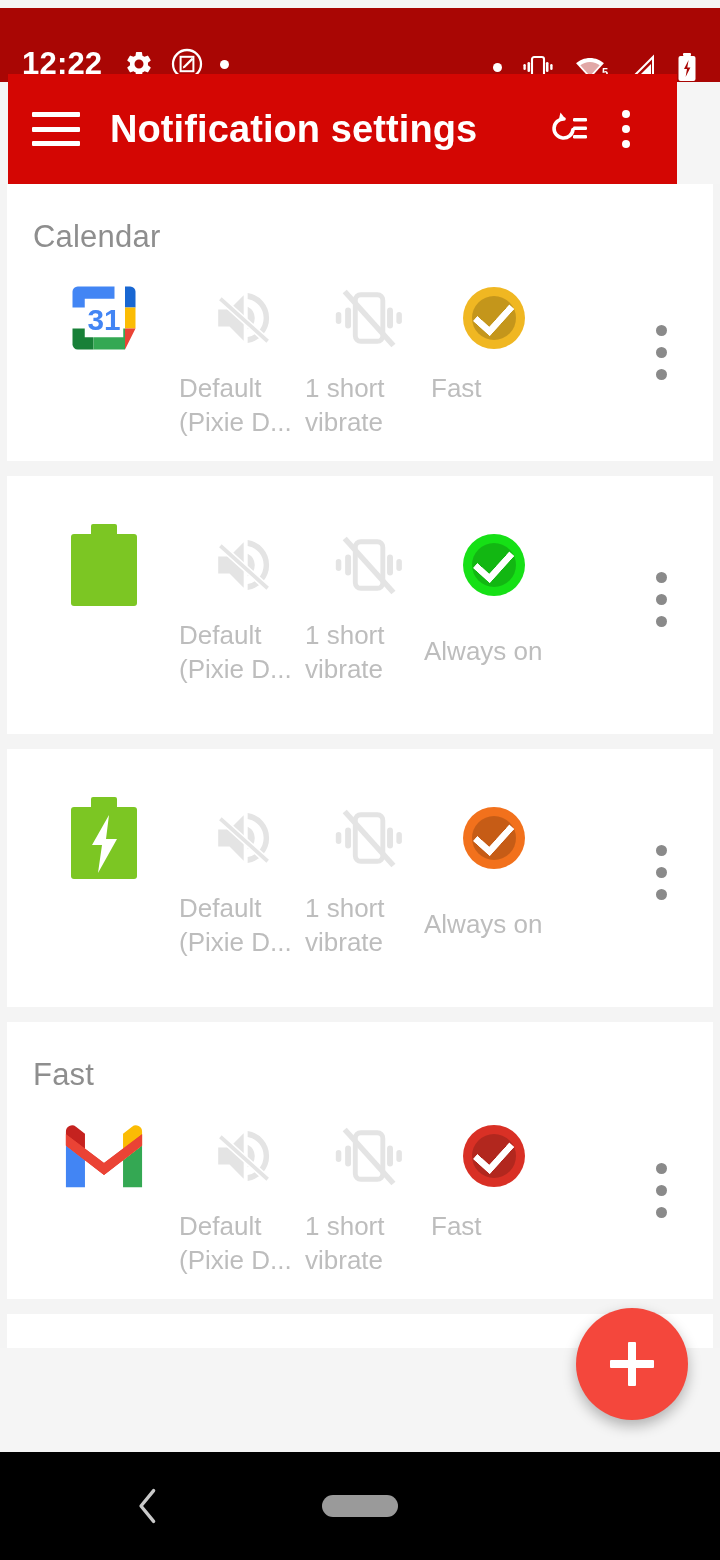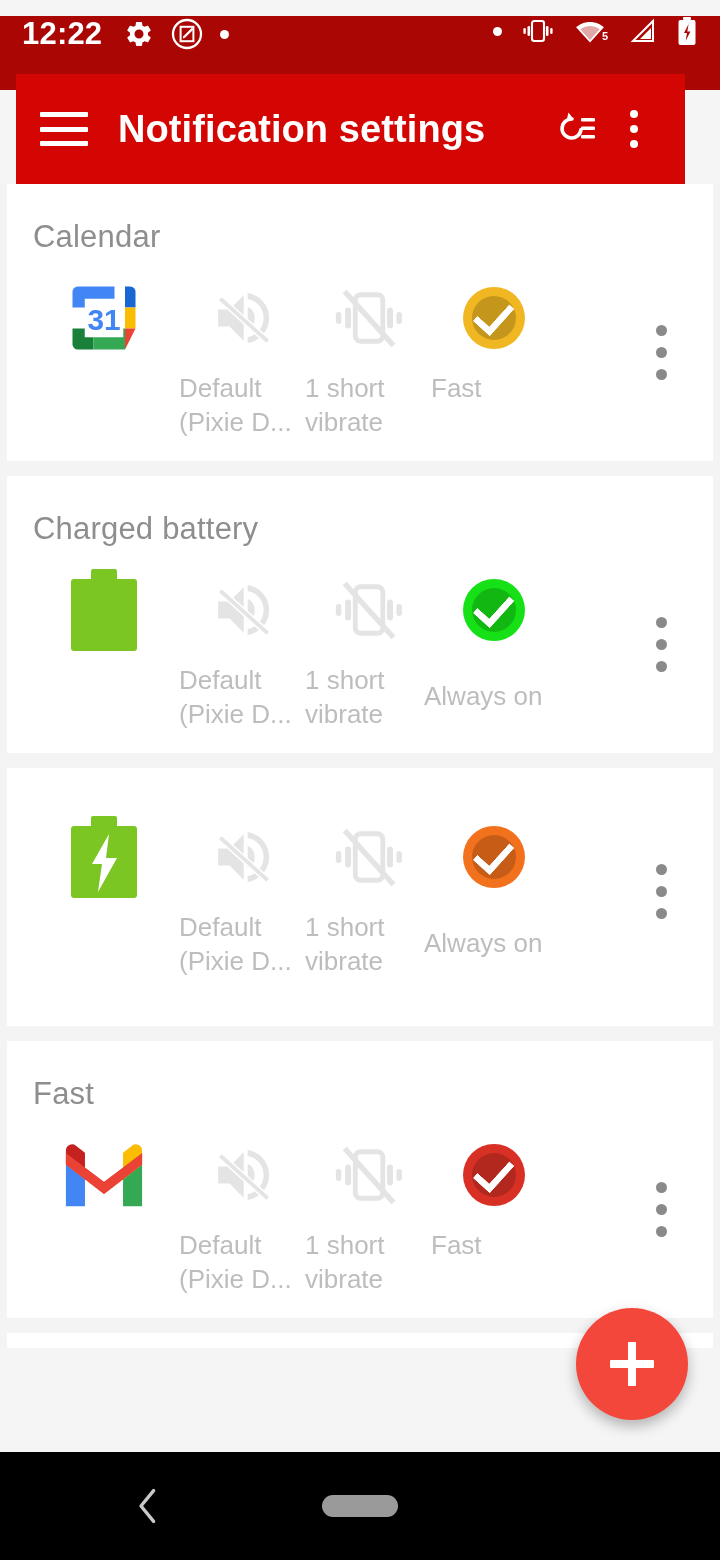--- a/index.html
+++ b/index.html
@@ -18,26 +18,26 @@
     position: relative;
     width: 720px;
     height: 1560px;
     background: #f5f5f5;
     overflow: hidden;
   }
 
   
   #status-bar {
     position: absolute;
-    top: 16px; left: 0;
+    top: 8px; left: 0;
     width: 720px;
     height: 74px;
     background: #a90604;
     display: flex;
-    align-items: flex-start;
+    align-items: flex-end;
     justify-content: space-between;
     padding: 0 22px;
     box-sizing: border-box;
   }
   .sb-left, .sb-right {
     display: flex;
     align-items: center;
   }
   .sb-clock {
     color: #ffffff;
@@ -49,21 +49,21 @@
   .sb-icon { margin-right: 17px; display: flex; align-items: center; }
   .sb-right .sb-icon { margin-right: 0; margin-left: 19px; }
   .sb-dot {
     width: 9px; height: 9px;
     background: #fff; border-radius: 50%;
   }
 
   
   #app-bar {
     position: absolute;
-    top: 74px; left: 16px;
+    top: 74px; left: 8px;
     width: 669px;
     height: 110px;
     background: #d40603;
     display: flex;
     align-items: center;
     box-sizing: border-box;
     padding: 0 24px;
   }
   #hamburger {
     width: 52px; height: 44px;
@@ -386,21 +386,20 @@
         </div>
         <div class="row-menu">
           <i></i>
           <i></i>
           <i></i>
         </div>
       </div>
     </div>
 
     <div class="card">
-      <div class="card-title">Charged battery</div>
       <div class="card-row">
         <div class="col col-app">
           <div class="icon-box">
             <div class="bat">
               <div class="bat-cap"></div>
               <div class="bat-body"></div>
             </div>
           </div>
         </div>
         <div class="col">

